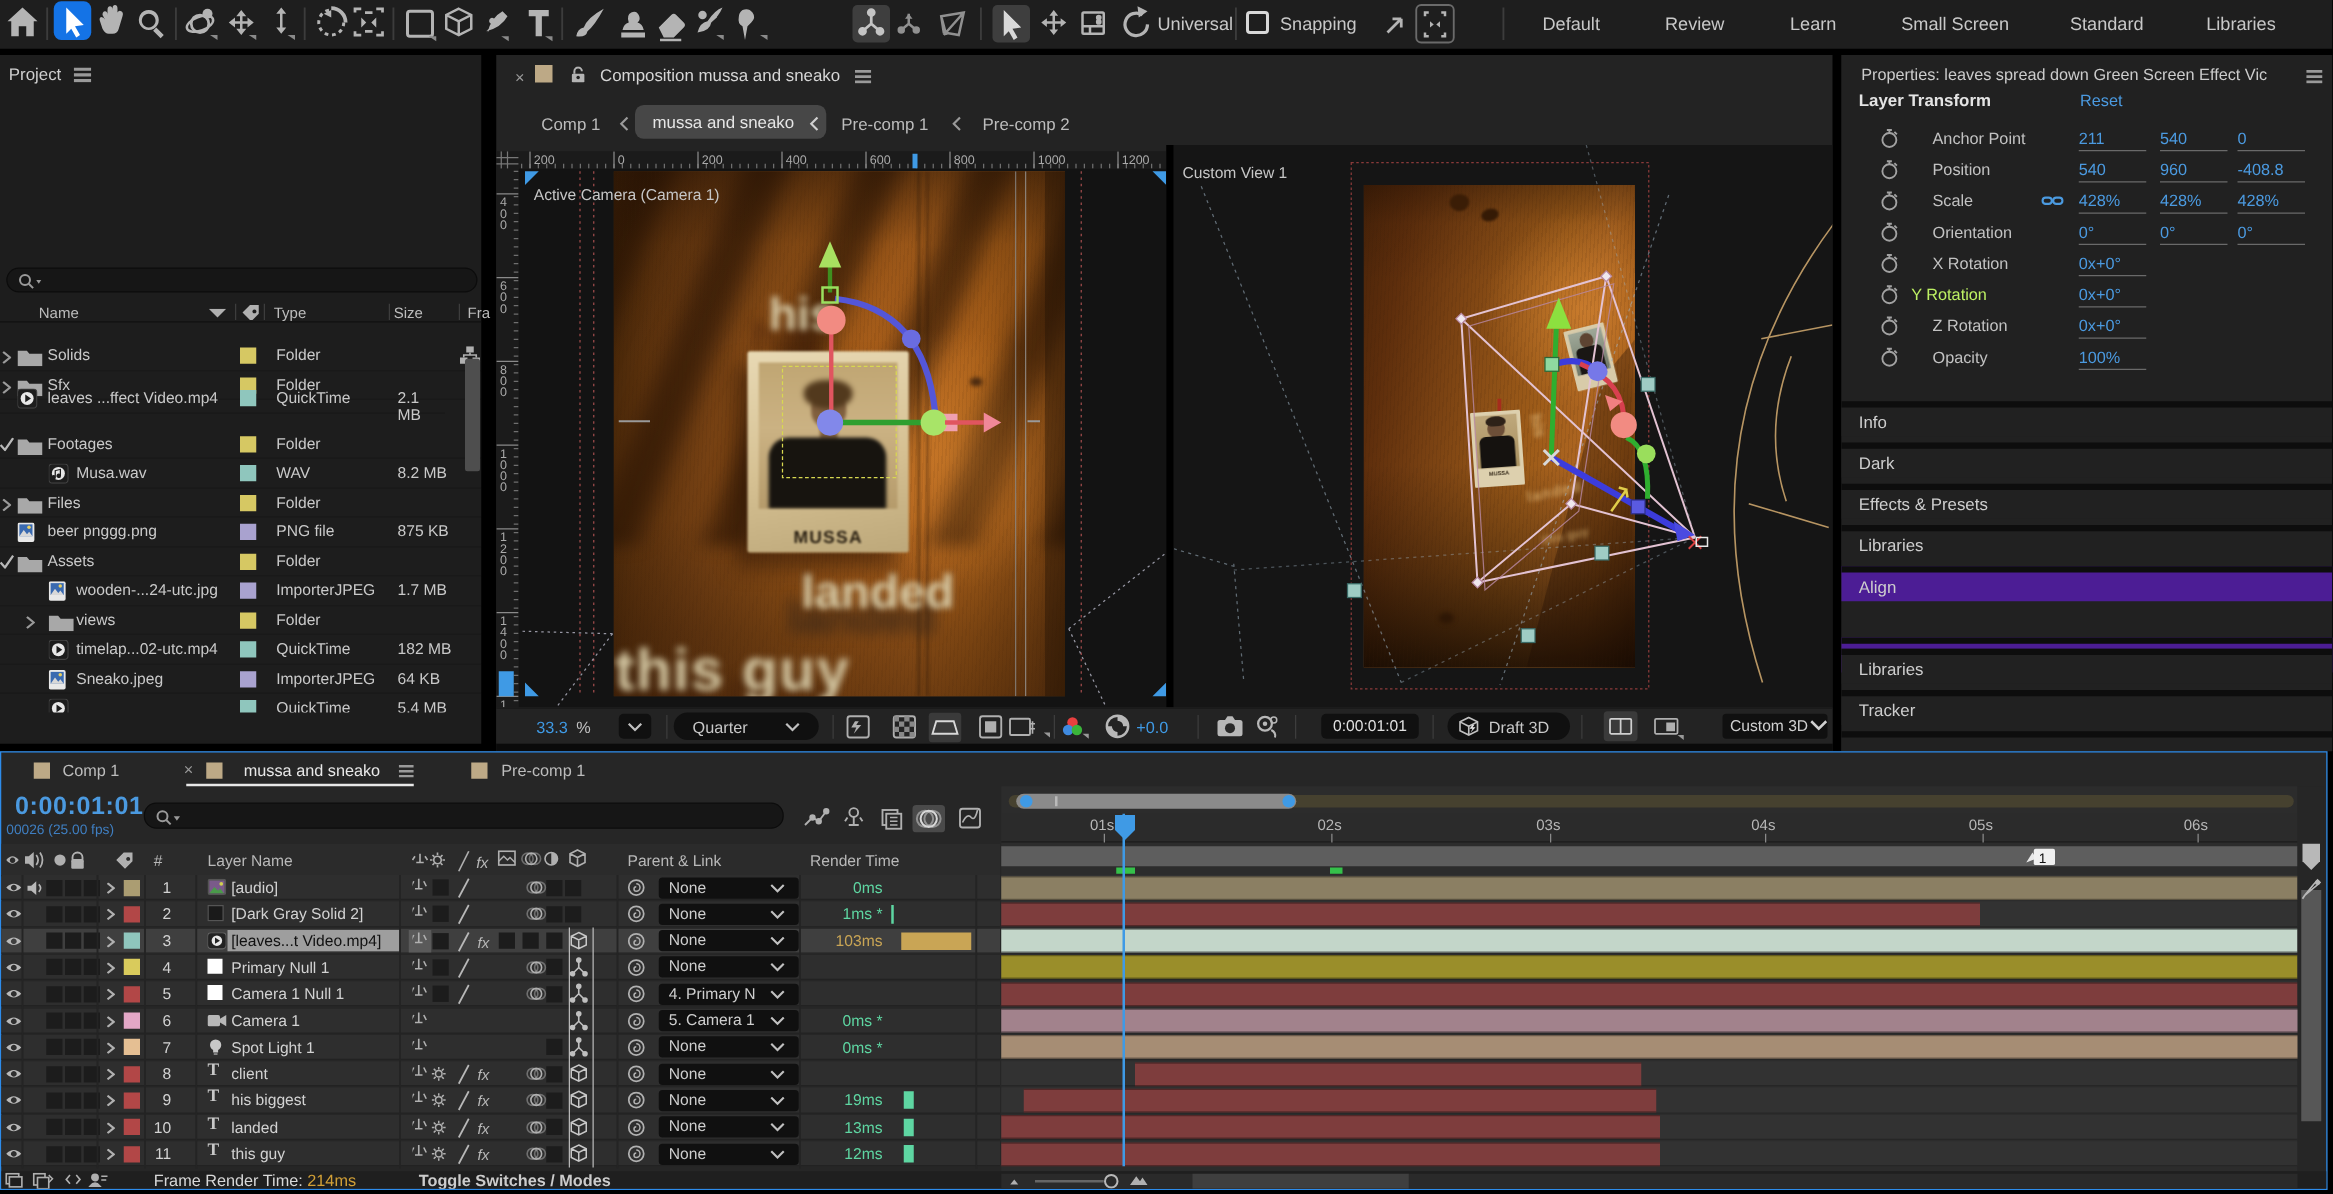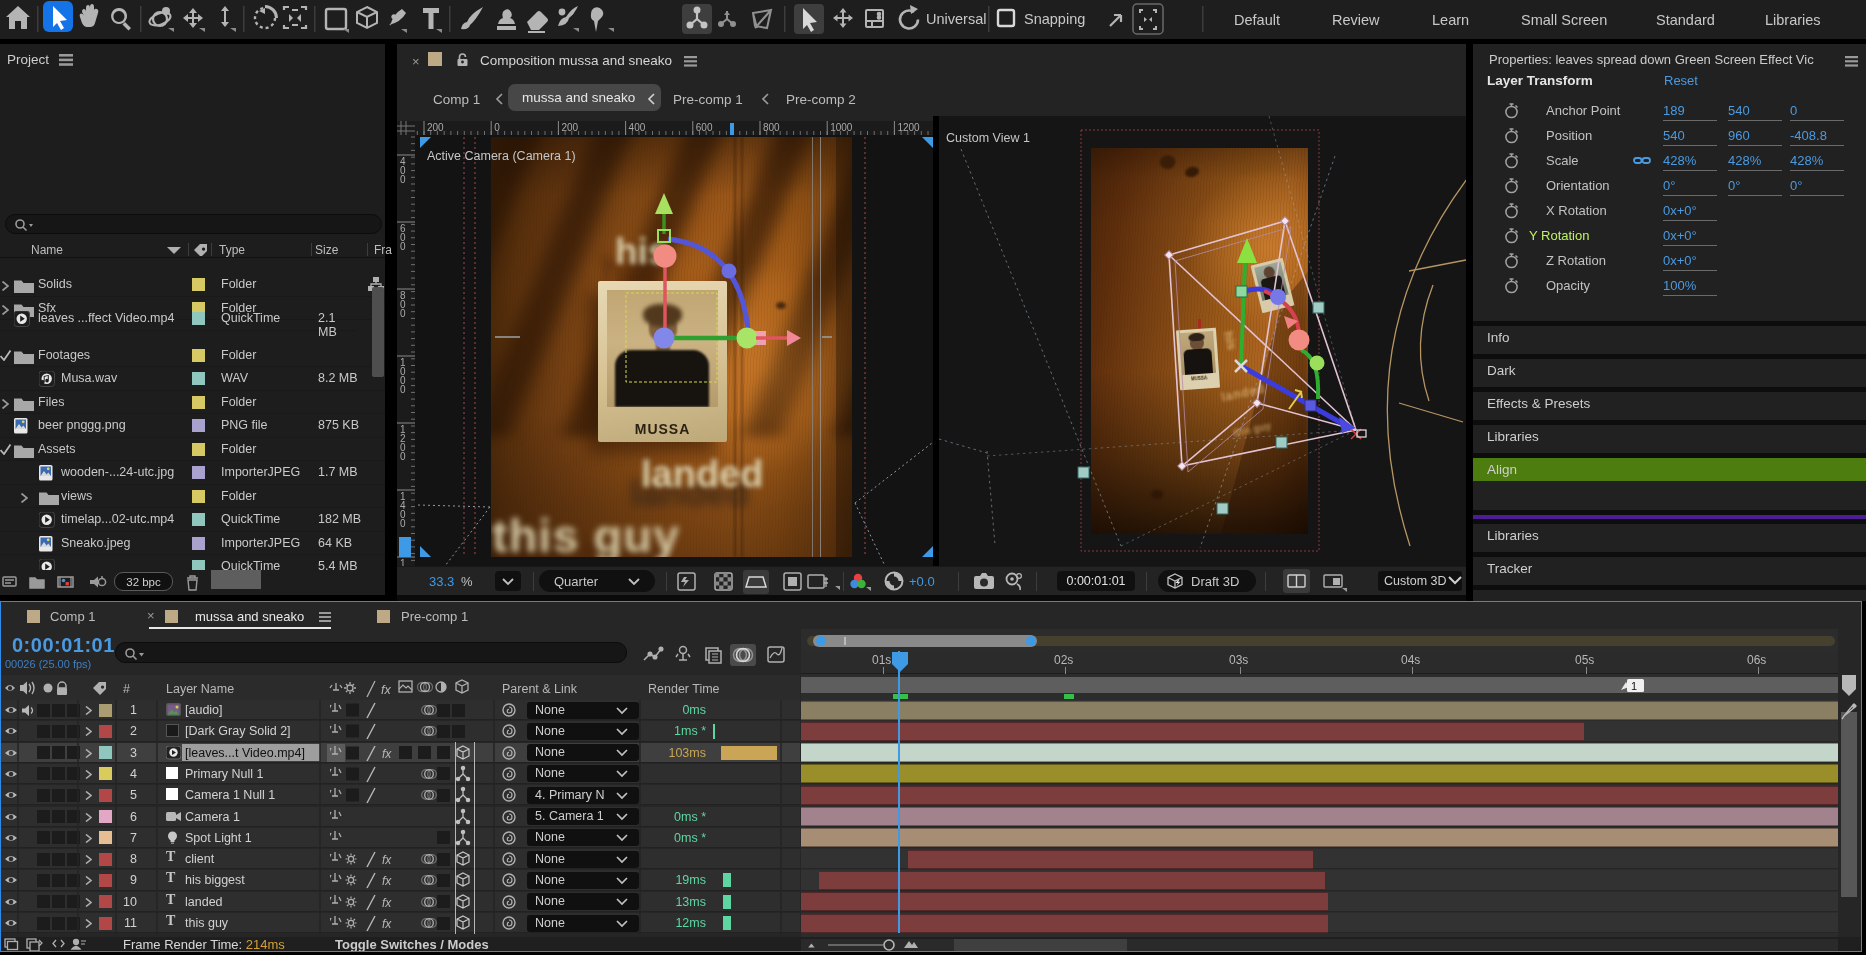--- a/index.html
+++ b/index.html
@@ -313,41 +313,20 @@
           <rect width="15.5" height="15.5" rx="3" fill="#1d1d1d" stroke="#444" stroke-width="1"></rect>
           <circle cx="7.7" cy="7.7" r="5.2" fill="#e8e8e8"></circle>
           <path d="M6.2 4.6 l4.6 3.1 l-4.6 3.1 Z" fill="#1d1d1d"></path>
         </svg>
         <div class="a" style="left:192px;top:5px;width:13px;height:13px;background:#8fc6bd"></div>
         <span class="a" style="left:221px;top:4px">QuickTime</span>
         <span class="a" style="left:318px;top:4px">5.4 MB</span>
       </div>
     </div>
 
-<div class="a" style="left:0;top:526px;width:385px;height:25px;background:#1d1d1d">
-<svg class="a" style="left:2px;top:4px" width="210" height="18">
-<g fill="none" stroke="#9a9a9a" stroke-width="1.5">
-<rect x="1" y="3" width="13" height="9" rx="1"></rect>
-          <path d="M3 6 h9 M3 9 h6"></path>
-<path d="M28 4 h5 l2 2 h7 v8 h-14 Z" fill="#9a9a9a"></path>
-<rect x="56" y="3" width="15" height="10"></rect>
-          <path d="M58 3 v10 M69 3 v10" stroke-width="1.2"></path>
-          <circle cx="61.5" cy="6.5" r="1.8" fill="#4a90d8" stroke="none"></circle>
-          <rect x="63.5" y="8" width="3.4" height="3.4" fill="#d84040" stroke="none"></rect>
-<path d="M88 6 l4 0 l4-3.5 l0 11 l-4-3.5 l-4 0 Z" fill="#9a9a9a" stroke="none"></path>
-          <circle cx="100" cy="8" r="3.6"></circle>
-          <path d="M100 4.5 v-2.5"></path>
-</g>
-</svg>
-<div class="a" style="left:114px;top:2px;width:59px;height:19px;border:1px solid #5a5a5a;border-radius:9px;background:#111;font-size:11.5px;color:#d0d0d0;text-align:center;line-height:18px">32 bpc</div>
-<svg class="a" style="left:184px;top:4px" width="18" height="17">
-        <path d="M3 4 h11 M6 4 v-2 h5 v2 M4 6 h9 l-1 10 h-7 Z" stroke="#9a9a9a" stroke-width="1.4" fill="none"></path>
-      </svg>
-<div class="a" style="left:211px;top:0px;width:50px;height:19px;background:#5e5e5e"></div>
-</div>
 
 <div class="a" style="left:372px;top:243px;width:12px;height:90px;background:#4e4e4e;border-radius:2px"></div>
 </div>
 
 <div class="a" id="comp" style="left:397px;top:44px;width:1069px;height:557px;background:#232323">
 
 <div class="a" style="left:15px;top:10px;font-size:13px;color:#9a9a9a">×</div>
 <div class="a" style="left:31px;top:8px;width:14px;height:14px;background:#bda986"></div>
 <svg class="a" style="left:59px;top:9px" width="13" height="13">
       <path d="M3.5 6 V4 a3 3 0 0 1 6 0" fill="none" stroke="#b4b4b4" stroke-width="1.6"></path>
@@ -857,21 +836,21 @@
         <rect y="8.4" width="13" height="2.2"></rect>
       </g>
     </svg>
     <div class="a" style="left:14px;top:29px;font-size:13.5px;font-weight:bold;color:#e4e4e4">Layer Transform</div>
     <div class="a" style="left:191px;top:29px;font-size:13px;color:#4b9ae0">Reset</div>
     <svg class="a" style="left:30px;top:58px" width="17" height="17">
       <circle cx="8.5" cy="10" r="5.6" fill="none" stroke="#a2a2a2" stroke-width="1.5"></circle>
       <path d="M6.5 2 h4 M8.5 2 v2.5 M12.5 3.5 l2 2" stroke="#a2a2a2" stroke-width="1.5" fill="none"></path>
     </svg>
     <div class="a" style="left:73px;top:59px;font-size:13px;color:#c2c2c2">Anchor Point</div>
-    <div class="a" style="left:190px;top:59px;font-size:13px;color:#4b9ae0">189</div>
+    <div class="a" style="left:190px;top:59px;font-size:13px;color:#4b9ae0">211</div>
     <div class="a" style="left:190px;top:76px;width:54px;height:1px;background:#6a6a6a"></div>
     <div class="a" style="left:255px;top:59px;font-size:13px;color:#4b9ae0">540</div>
     <div class="a" style="left:255px;top:76px;width:54px;height:1px;background:#6a6a6a"></div>
     <div class="a" style="left:317px;top:59px;font-size:13px;color:#4b9ae0">0</div>
     <div class="a" style="left:317px;top:76px;width:54px;height:1px;background:#6a6a6a"></div>
     <svg class="a" style="left:30px;top:83px" width="17" height="17">
       <circle cx="8.5" cy="10" r="5.6" fill="none" stroke="#a2a2a2" stroke-width="1.5"></circle>
       <path d="M6.5 2 h4 M8.5 2 v2.5 M12.5 3.5 l2 2" stroke="#a2a2a2" stroke-width="1.5" fill="none"></path>
     </svg>
     <div class="a" style="left:73px;top:84px;font-size:13px;color:#c2c2c2">Position</div>
@@ -942,21 +921,21 @@
     </div>
     <div class="a" style="left:0;top:310px;width:393px;height:28px;background:#212121;border-top:5px solid #0d0d0d">
       <div class="a" style="left:14px;top:4px;font-size:13.5px;color:#cecece">Dark</div>
     </div>
     <div class="a" style="left:0;top:343px;width:393px;height:28px;background:#212121;border-top:5px solid #0d0d0d">
       <div class="a" style="left:14px;top:4px;font-size:13.5px;color:#cecece">Effects &amp; Presets</div>
     </div>
     <div class="a" style="left:0;top:376px;width:393px;height:28px;background:#212121;border-top:5px solid #0d0d0d">
       <div class="a" style="left:14px;top:4px;font-size:13.5px;color:#cecece">Libraries</div>
     </div>
-    <div class="a" style="left:0;top:409px;width:393px;height:28px;background:#4d7c0f;border-top:5px solid #0d0d0d">
+    <div class="a" style="left:0;top:409px;width:393px;height:28px;background:#4c1d95;border-top:5px solid #0d0d0d">
       <div class="a" style="left:14px;top:4px;font-size:13.5px;color:#cecece">Align</div>
     </div>
     <div class="a" style="left:0;top:466px;width:458px;height:28px;background:#4c1d95;border-top:5px solid #0d0d0d">
       <div class="a" style="left:14px;top:4px;font-size:13.5px;color:#cecece">Character</div>
     </div>
     <div class="a" style="left:0;top:475px;width:393px;height:28px;background:#212121;border-top:5px solid #0d0d0d">
       <div class="a" style="left:14px;top:4px;font-size:13.5px;color:#cecece">Libraries</div>
     </div>
     <div class="a" style="left:0;top:508px;width:393px;height:28px;background:#212121;border-top:5px solid #0d0d0d">
       <div class="a" style="left:14px;top:4px;font-size:13.5px;color:#cecece">Tracker</div>

